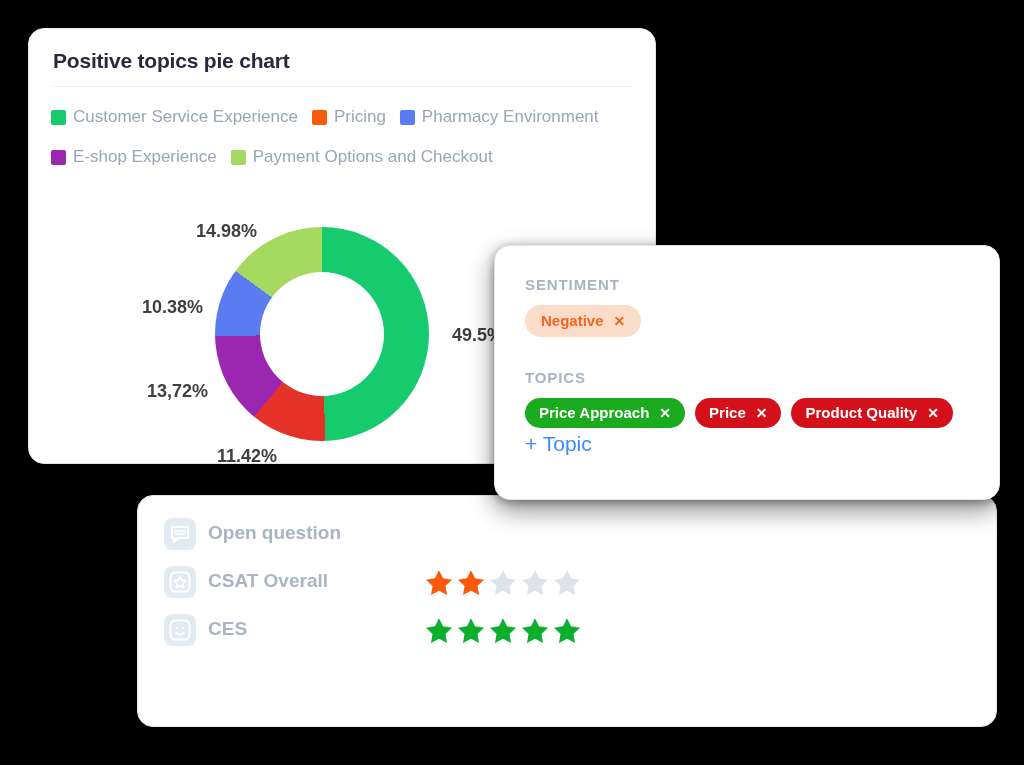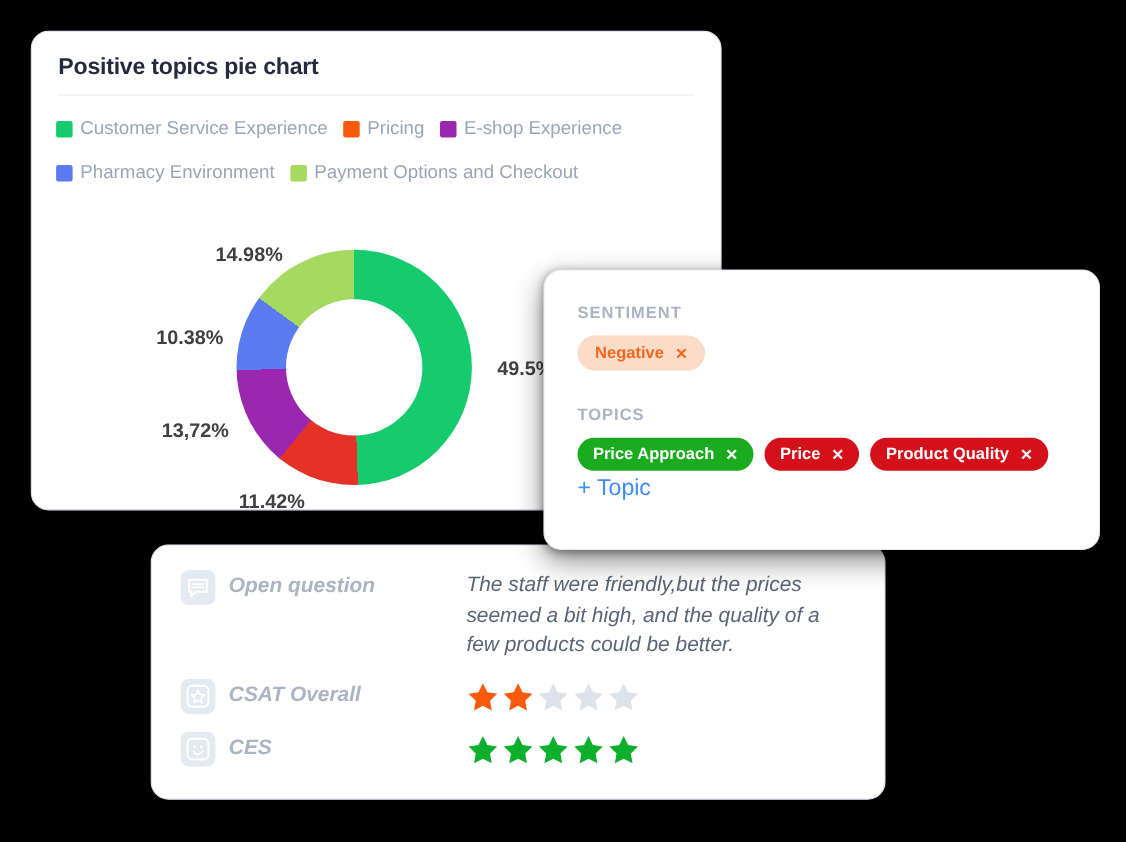--- a/index.html
+++ b/index.html
@@ -175,25 +175,24 @@
     font-size: 21px;
     color: #3d8bfd;
     cursor: pointer;
     display: inline-block;
   }
 
   
   #feedback-card {
     left: 137px;
     top: 495px;
-    width: 668px;
+    width: 860px;
     height: 232px;
     z-index: 2;
     padding: 22px 26px;
-    font-style: italic;
   }
   .fb-row {
     display: flex;
     align-items: flex-start;
     margin-bottom: 16px;
   }
   .fb-icon {
     width: 32px;
     height: 32px;
     flex: none;
@@ -227,26 +226,26 @@
     <div class="legend" id="chart-legend">
         <div class="legend-item">
           <span class="legend-swatch" style="background: rgb(21, 203, 110);"></span>
           <span class="legend-label">Customer Service Experience</span>
         </div>
         <div class="legend-item">
           <span class="legend-swatch" style="background: rgb(249, 90, 10);"></span>
           <span class="legend-label">Pricing</span>
         </div>
         <div class="legend-item">
+          <span class="legend-swatch" style="background: rgb(91, 123, 240);"></span>
+          <span class="legend-label">Pharmacy Environment</span>
+        </div>
+        <div class="legend-item">
           <span class="legend-swatch" style="background: rgb(155, 39, 176);"></span>
           <span class="legend-label">E-shop Experience</span>
-        </div>
-        <div class="legend-item">
-          <span class="legend-swatch" style="background: rgb(91, 123, 240);"></span>
-          <span class="legend-label">Pharmacy Environment</span>
         </div>
         <div class="legend-item">
           <span class="legend-swatch" style="background: rgb(165, 217, 95);"></span>
           <span class="legend-label">Payment Options and Checkout</span>
         </div>
       </div>
 
     <div class="donut-wrap">
       <div class="donut" id="donut" style="background: conic-gradient(rgb(21, 203, 110) 0deg, rgb(21, 203, 110) 178.2deg, rgb(229, 50, 40) 178.2deg, rgb(229, 50, 40) 219.312deg, rgb(155, 39, 176) 219.312deg, rgb(155, 39, 176) 268.704deg, rgb(91, 123, 240) 268.704deg, rgb(91, 123, 240) 306.072deg, rgb(165, 217, 95) 306.072deg, rgb(165, 217, 95) 360deg);"></div>
       <div class="donut-hole"></div>
@@ -261,21 +260,20 @@
 
   <div class="card" id="feedback-card">
     <div id="feedback-rows">
         <div class="fb-row">
           <span class="fb-icon"><svg viewBox="0 0 32 32" width="32" height="32">
               <rect x="0" y="0" width="32" height="32" rx="8" fill="#e4eaf1"></rect>
               <path d="M8 9h16v11H14l-4 4v-4H8z" fill="none" stroke="#ffffff" stroke-width="1.8" stroke-linejoin="round"></path>
               <path d="M11 13h10M11 16h10" stroke="#ffffff" stroke-width="1.6" stroke-linecap="round"></path>
             </svg></span>
           <div class="fb-name">Open question</div>
-          <div class="fb-value">The staff were friendly,but the prices seemed a bit high, and the quality of a few products could be better.</div>
         </div>
         <div class="fb-row">
           <span class="fb-icon"><svg viewBox="0 0 32 32" width="32" height="32">
               <rect x="0" y="0" width="32" height="32" rx="8" fill="#e4eaf1"></rect>
               <rect x="6.5" y="6.5" width="19" height="19" rx="4.5" fill="none" stroke="#ffffff" stroke-width="1.8"></rect>
               <path d="M16 10.6l1.78 3.6 3.97.58-2.87 2.8.68 3.96L16 19.66l-3.56 1.88.68-3.96-2.87-2.8 3.97-.58z" fill="none" stroke="#ffffff" stroke-width="1.6" stroke-linejoin="round"></path>
             </svg></span>
           <div class="fb-name">CSAT Overall</div>
           <div class="stars">
             <span class="star"><svg viewBox="0 0 30 30" width="30" height="30">

